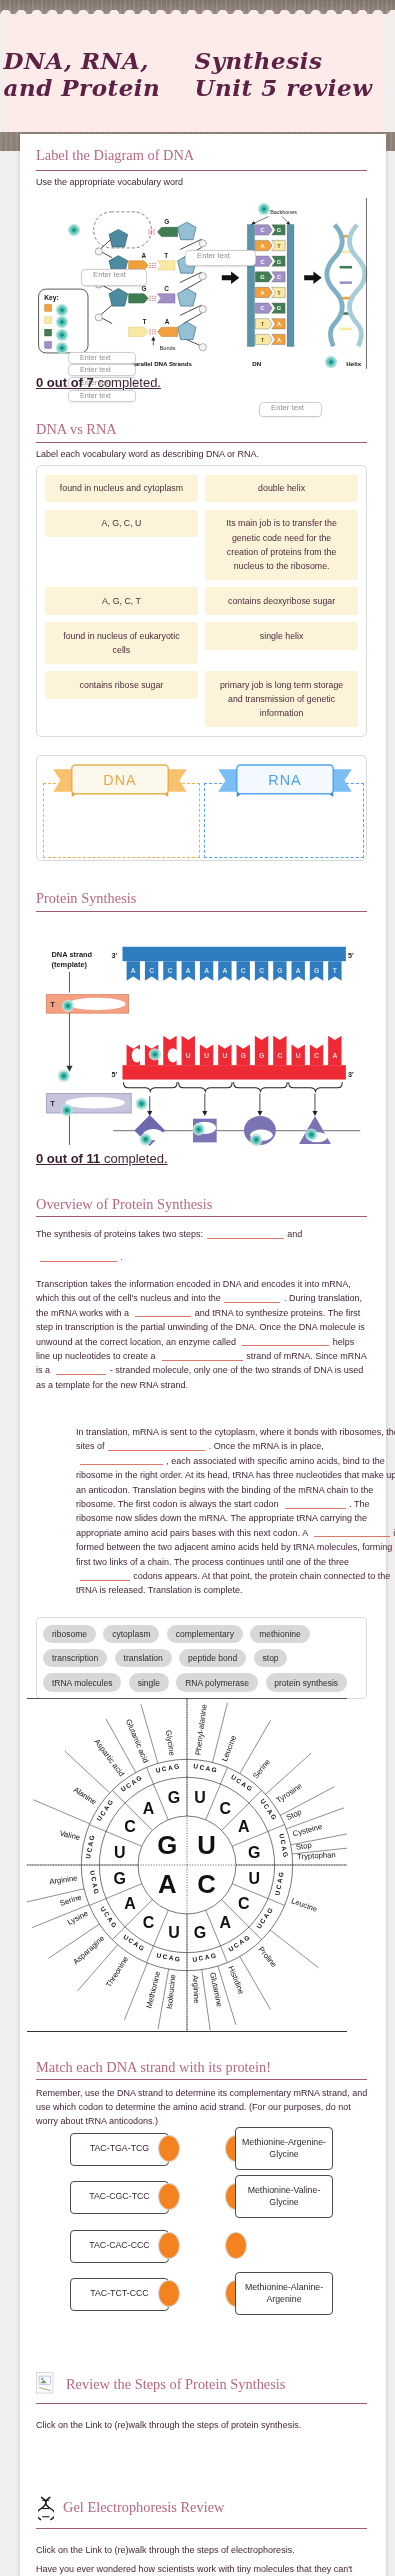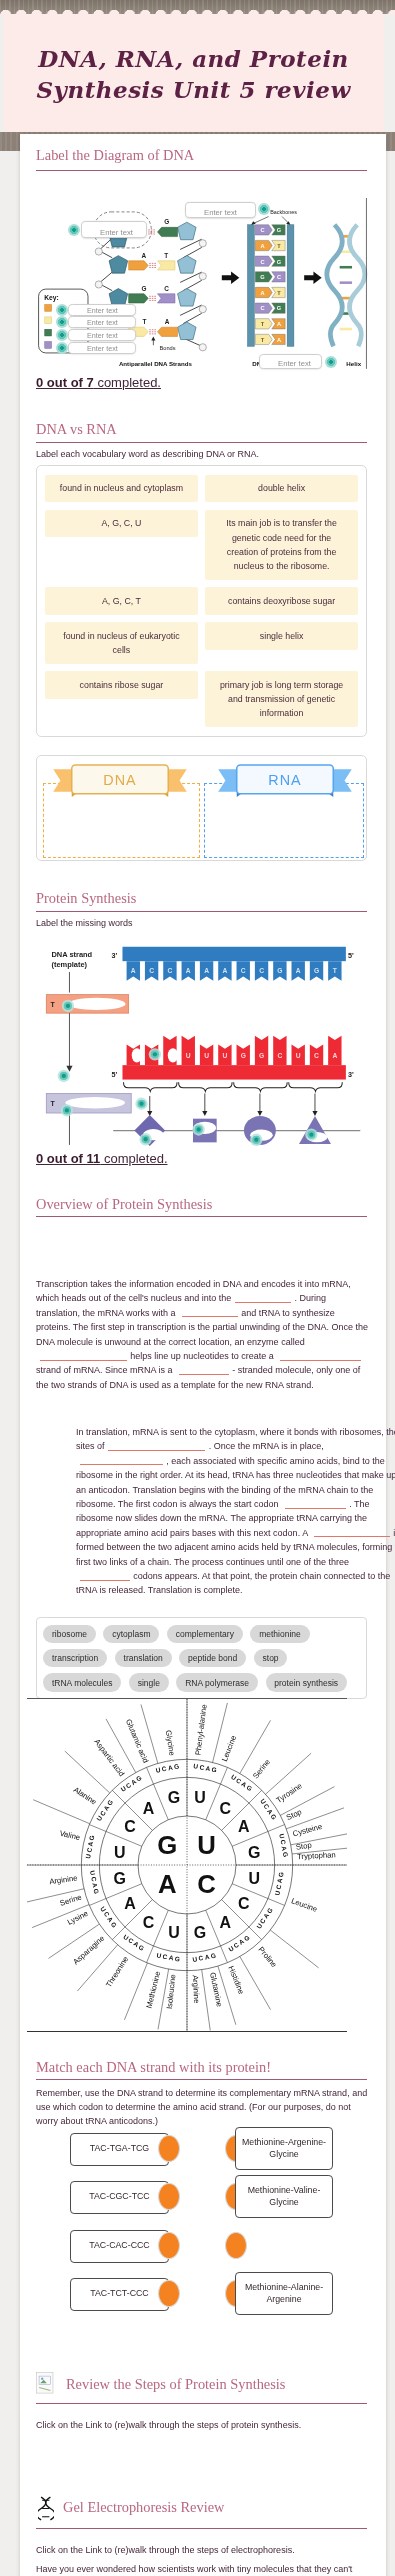--- a/index.html
+++ b/index.html
@@ -7,21 +7,21 @@
         font-family:"Liberation Sans",sans-serif;}
   .top-strip{position:absolute;left:0;top:0;width:396px;height:14.4px;background:#8d8177;
       background-image:repeating-linear-gradient(90deg,rgba(255,255,255,.10) 0 1.5px,transparent 1.5px 4.6px),
       linear-gradient(#7d7268,#948a80);}
   .scallops{position:absolute;left:0;top:8.8px;width:396px;height:6.2px;
       background:radial-gradient(circle at 5.7px 6.2px,#fcebe9 0 5.2px,transparent 5.7px);
       background-size:15.5px 6.2px;background-repeat:repeat-x;}
   .taupe-band2{position:absolute;left:0;top:132px;width:396px;height:18.5px;background:#8d8177;
       background-image:repeating-linear-gradient(90deg,rgba(255,255,255,.08) 0 2.1px,transparent 2.1px 5.2px);}
   .pink-header{position:absolute;left:3.6px;top:14.4px;width:380px;height:120px;background:#fcebe9;
-      display:flex;flex-direction:column;align-items:center;justify-content:center;gap:4.1px;}
+      display:flex;flex-direction:row;align-items:center;justify-content:center;gap:4.1px;}
   .title-line{font-family:"DejaVu Serif",serif;font-style:italic;font-weight:700;font-size:23px;
       color:#5c2144;letter-spacing:0.5px;line-height:1.2;}
   .card{position:absolute;left:20px;top:134px;width:366px;height:2585px;background:#ffffff;
       box-shadow:0 1px 4.1px rgba(0,0,0,.18);}
   .h2{position:absolute;left:36px;font-family:"Liberation Serif",serif;font-weight:400;
       font-size:14.4px;color:#b8677f;white-space:nowrap;}
   .hrule{position:absolute;left:36px;width:331px;height:0;border-top:0.5px solid #9d5a72;}
   .para{position:absolute;left:36px;width:332px;font-size:9px;line-height:14px;color:#43253a;}
   .progress{position:absolute;left:36px;font-size:13px;color:#43253a;text-decoration:underline;}
   .progress b{color:#3b1c2e;}
@@ -49,21 +49,21 @@
   
   .mrow{position:absolute;left:0;width:382px;height:47px;}
   .mbox{position:absolute;box-sizing:border-box;border:0.7px solid #4a4a4a;border-radius:4.1px;background:#fff;
       display:flex;align-items:center;justify-content:center;text-align:center;font-size:8.8px;color:#33272e;
       line-height:1.35;padding:2.1px 5.2px;}
   .mleft{left:70px;width:99px;height:33px;}
   .mright{left:235px;width:98px;height:43px;}
   .mdot{position:absolute;width:21.6px;height:27px;border-radius:50%;background:#f58220;border:1px solid #d8d8d8;box-sizing:border-box;}
   
   .efield{position:absolute;background:#fff;border:0.5px solid #cfcfcf;border-radius:4.6px;box-shadow:0 0.5px 1.5px rgba(0,0,0,.12);
-      display:flex;align-items:flex-end;padding-left:18px;font-size:7.7px;color:#8f8f8f;box-sizing:border-box;}
+      display:flex;align-items:flex-start;padding-left:11px;font-size:7.7px;color:#8f8f8f;box-sizing:border-box;margin-top:48px;}
   .ticon{position:absolute;width:12.4px;height:12.4px;border-radius:50%;
       background:radial-gradient(circle,#16988a 0 20%,#5ec6b8 22% 47%,#aadfd8 49% 74%,rgba(170,223,216,.35) 76% 100%);}
   .icon-head{position:absolute;}
   svg text{font-family:"Liberation Sans",sans-serif;}
   .dlabel{font-weight:bold;fill:#1d1d1d;}
 </style>
 </head>
 <body>
 
 <div class="page">
@@ -74,20 +74,21 @@
   <div class="pink-header">
     <div class="title-line">DNA, RNA, and Protein</div>
     <div class="title-line">Synthesis Unit 5 review</div>
   </div>
 
   <div class="taupe-band2"></div>
   <div class="card"></div>
 
   <div class="h2" style="top:147px">Label the Diagram of DNA</div>
   <div class="hrule" style="top:170px"></div>
+  <div class="para" style="top:175px">Use the appropriate vocabulary word</div>
 
   <div style="position:absolute;left:36px;top:198px;width:332px;height:175px;">
     <svg width="332" height="175" viewBox="0 0 645 340">
       <defs>
         <g id="pentL">
             <polygon points="-18,-9 0,-19 18,-9 12,15 -12,15" fill="#4e8aa0" stroke="#2e5f70" stroke-width="1.4"></polygon>
           </g>
         <g id="pentR">
             <polygon points="-18,-9 0,-19 18,-9 12,15 -12,15" fill="#93c0d4" stroke="#417186" stroke-width="1.4"></polygon>
           </g>
@@ -316,21 +317,20 @@
       <polygon points="230,14 266,14 252,36 266,58 230,58" fill="#7bbdf5"></polygon>
       <polygon points="42,58 42,68 56,58" fill="#3d7fc4"></polygon>
       <polygon points="230,58 230,68 216,58" fill="#3d7fc4"></polygon>
       <rect x="42" y="6" width="188" height="56" rx="7" fill="#f3f9ff" stroke="#56a5f0" stroke-width="3"></rect>
       <text x="136" y="44" text-anchor="middle" font-size="28" letter-spacing="2" fill="#4da0ef">RNA</text>
     </svg>
   </div>
 
   <div class="h2" style="top:890px">Protein Synthesis</div>
   <div class="hrule" style="top:911px"></div>
-  <div class="para" style="top:916px">Label the missing words</div>
 
   <div style="position:absolute;left:36px;top:939px;width:332px;height:207px;">
     <svg width="332" height="207" viewBox="0 0 645 402">
       <text x="30" y="34" font-size="14.5" font-weight="bold" fill="#222">DNA strand</text>
       <text x="30" y="54" font-size="14.5" font-weight="bold" fill="#222">(template)</text>
       <text x="158" y="37" text-anchor="end" font-size="14" font-weight="bold" fill="#222">3'</text>
       <text x="606" y="37" font-size="14" font-weight="bold" fill="#222">5'</text>
       <rect x="168" y="15" width="434" height="28" fill="#2f7cc1"></rect>
       <g id="blue-teeth">
           <polygon points="176,43 202,43 202,81 189,73 176,81" fill="#2f7cc1"></polygon>
@@ -450,23 +450,27 @@
           </g>
       </defs>
     </svg>
   </div>
 
   <div class="progress" style="top:1151px"><b>0 out of 11</b><span> completed.</span></div>
 
   <div class="h2" style="top:1196px">Overview of Protein Synthesis</div>
   <div class="hrule" style="top:1216px"></div>
 
+  <div class="para" style="top:1223px;width:309px;line-height:23px;">
+    <span>The synthesis of proteins takes two steps:</span><span class="blank" style="width:77px"></span><span>and</span>
+    <span class="blank" style="width:77px"></span><span>.</span>
+  </div>
 
   <div class="para" style="top:1277px;line-height:14.4px;">
-    <span>Transcription takes the information encoded in DNA and encodes it into mRNA, which heads out of the cell's nucleus and into the</span><span class="blank" style="width:56px"></span><span>. During translation, the mRNA works with a</span>
+    <span>Transcription takes the information encoded in DNA and encodes it into mRNA, which this out of the cell's nucleus and into the</span><span class="blank" style="width:56px"></span><span>. During translation, the mRNA works with a</span>
     <span class="blank" style="width:56px"></span><span>and tRNA to synthesize proteins. The first step in transcription is the partial unwinding of the DNA. Once the DNA molecule is unwound at the correct location, an enzyme called</span>
     <span class="blank" style="width:87px"></span><span>helps line up nucleotides to create a</span>
     <span class="blank" style="width:81px"></span><span>strand of mRNA. Since mRNA is a</span>
     <span class="blank" style="width:50px"></span><span>- stranded molecule, only one of the two strands of DNA is used as a template for the new RNA strand.</span>
   </div>
 
   <div class="para" style="top:1425px;line-height:14.4px;margin-left:40px;">
     <span>In translation, mRNA is sent to the cytoplasm, where it bonds with ribosomes, the sites of</span><span class="blank" style="width:97px"></span><span>. Once the mRNA is in place,</span>
     <span class="blank" style="width:83px"></span><span>, each associated with specific amino acids, bind to the ribosome in the right order. At its head, tRNA has three nucleotides that make up an anticodon. Translation begins with the binding of the mRNA chain to the ribosome. The first codon is always the start codon</span>
     <span class="blank" style="width:61px"></span><span>. The ribosome now slides down the mRNA. The appropriate tRNA carrying the appropriate amino acid pairs bases with this next codon. A</span>

